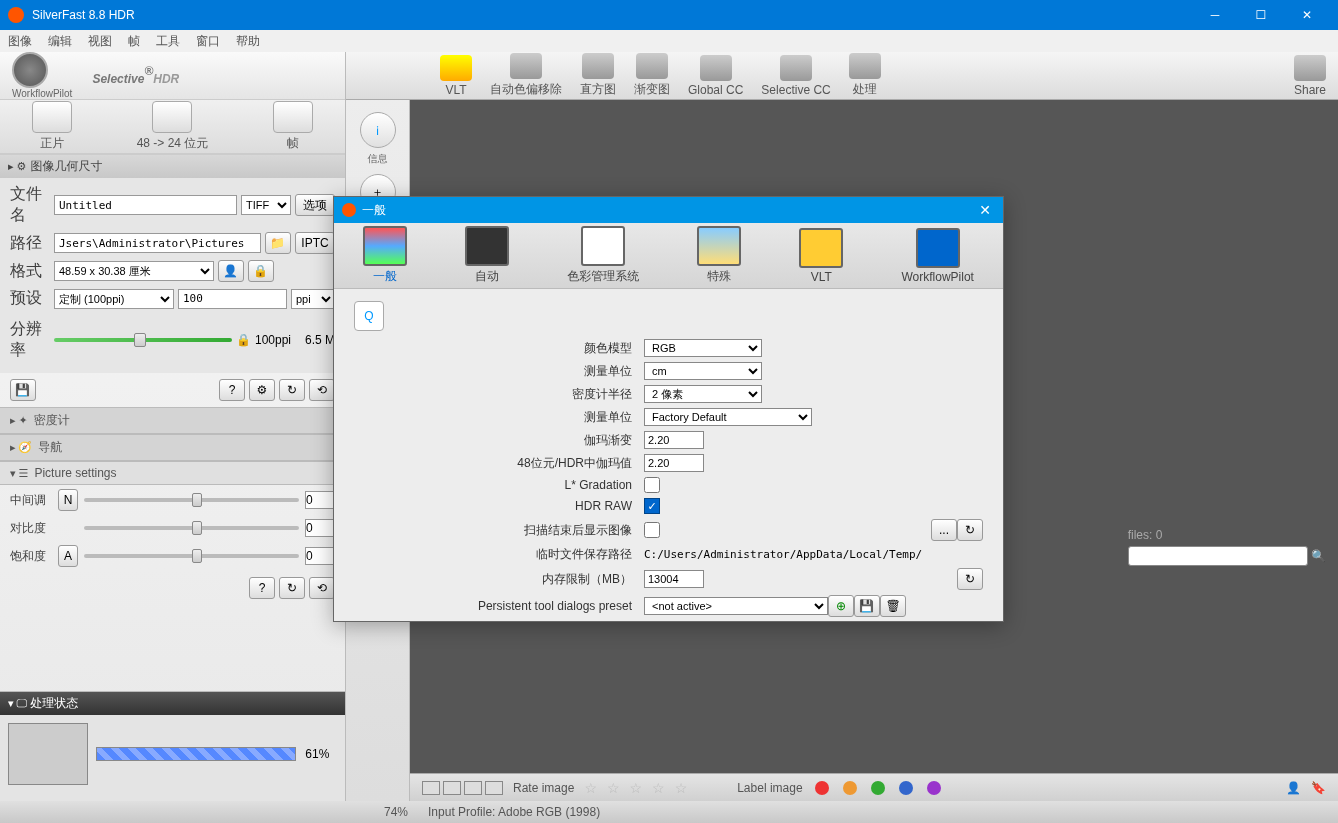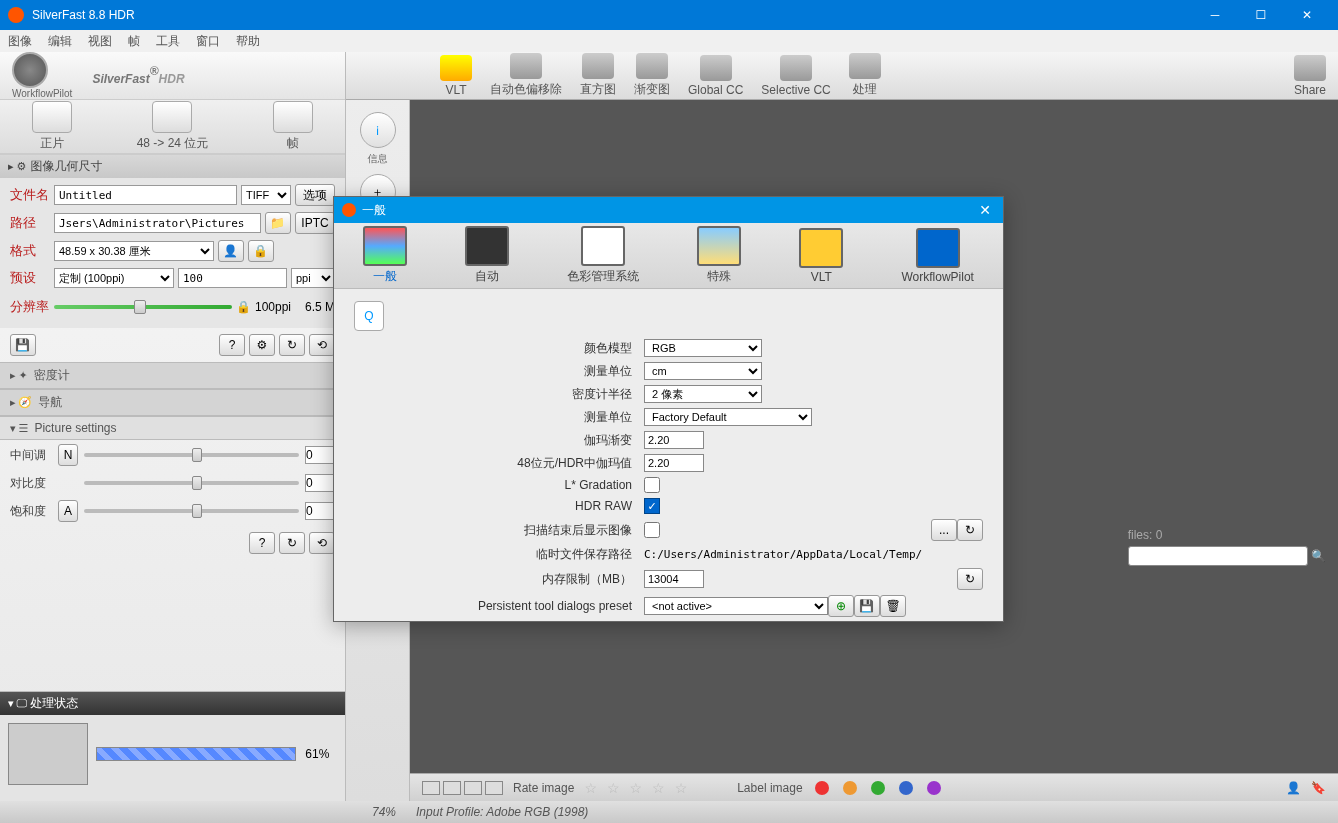--- a/index.html
+++ b/index.html
@@ -22,21 +22,21 @@
 .logo-row .sf-text .hdr { color:#999; }
 
 .mode-row { height: 54px; display: flex; justify-content: space-around; align-items: center; background: linear-gradient(#f0f0f0,#dcdcdc); border-bottom: 1px solid #ccc; }
 .mode-btn { text-align: center; color:#555; }
 .mode-btn .mi { width: 40px; height: 32px; background: linear-gradient(#fff,#ddd); border:1px solid #aaa; border-radius: 4px; margin: 0 auto 2px; }
 
 .panel-section { border-top: 1px solid #ccc; }
 .panel-header { background: linear-gradient(#d8d8d8,#c8c8c8); padding: 3px 8px; font-size: 11px; color:#444; display:flex; align-items:center; gap:4px; }
 .panel-body { padding: 6px 10px; background: #e6e6e6; }
 .form-row { display: flex; align-items: center; margin-bottom: 6px; gap:4px; }
-.form-row .lbl { width: 40px; color:#b91c1c; font-size: 13px; }
+.form-row .lbl { width: 40px; color:#404040; font-size: 16px; }
 .form-row input[type=text] { flex:1; height: 20px; border:1px solid #999; background:#fff; padding: 0 4px; font-family: monospace; font-size:11px; }
 .form-row select { height: 20px; border:1px solid #999; background:#fff; font-size:11px; }
 .small-btn { width: 26px; height: 22px; background: linear-gradient(#fff,#ddd); border:1px solid #999; border-radius: 3px; display:inline-flex; align-items:center; justify-content:center; }
 .slider-track { flex:1; height:4px; background: linear-gradient(to right,#6c6,#3a3); position:relative; border-radius:2px;}
 .slider-thumb { position:absolute; top:-5px; width:12px; height:14px; background:linear-gradient(#eee,#ccc); border:1px solid #888; border-radius:2px;}
 
 .icon-row { display:flex; gap:4px; padding: 6px 10px; }
 
 .collapse-section { background:#d4d4d4; border-top:1px solid #bbb; border-bottom:1px solid #bbb; padding:4px 10px; font-size:11px; color:#555; display:flex; align-items:center; gap:6px;}
 
@@ -77,21 +77,21 @@
 .dlg-row select, .dlg-row input[type=text] { width:118px; height:18px; border:1px solid #888; background:#fff; font-size:11px; padding:0 3px;}
 .dlg-row input[type=checkbox] { width:16px; height:16px;}
 .ck-checked { width:16px; height:16px; background:#06c; border:1px solid #048; display:inline-flex; align-items:center; justify-content:center; color:#fff; font-size:11px;}
 
 .bottom-bar { position:absolute; bottom:22px; left:410px; right:0; height:28px; background:linear-gradient(#e5e5e5,#d0d0d0); border-top:1px solid #aaa; display:flex; align-items:center; padding:0 12px; gap:10px; color:#555;}
 .view-icons { display:flex; gap:3px;}
 .vi { width:18px; height:14px; border:1px solid #888; background:#ddd;}
 .star { color:#bbb; font-size:14px;}
 .label-dot { width:14px; height:14px; border-radius:7px; display:inline-block; margin:0 2px;}
 
-.status-bar { position:absolute; bottom:0; left:0; right:0; height:22px; background:linear-gradient(#e0e0e0,#c8c8c8); display:flex; align-items:center; padding:0 12px; color:#555; font-family:monospace;font-style:italic;}
+.status-bar { position:absolute; bottom:0; left:0; right:0; height:22px; background:linear-gradient(#e0e0e0,#c8c8c8); display:flex; align-items:center; padding:0 24px; color:#555; font-family:monospace;}
 
 .right-info { position:absolute; right:12px; top:476px; color:#aaa; font-size:12px;}
 .search-box { height:20px; width:180px; border:1px solid #888; background:#fff; border-radius:3px;}
 </style>
 </head>
 <body>
 
 <div class="titlebar">
   <div class="app-icon"></div>
   <div class="title">SilverFast 8.8 HDR</div>
@@ -147,21 +147,21 @@
 </div>
 
 <div class="main-area">
 
   <div class="left-panel">
     <div class="logo-row">
       <div>
         <div class="pilot-icon"></div>
         <div class="pilot-label">WorkflowPilot</div>
       </div>
-      <div class="sf-text"><span>SilverFast</span><sup>®</sup><span class="hdr">HDR</span></div>
+      <div class="sf-text"><span>Selective</span><sup>®</sup><span class="hdr">HDR</span></div>
     </div>
     <div class="mode-row">
       <div class="mode-btn">
           <div class="mi"></div>
           <div>正片</div>
         </div>
       <div class="mode-btn">
           <div class="mi"></div>
           <div>48 -&gt; 24 位元</div>
         </div>

